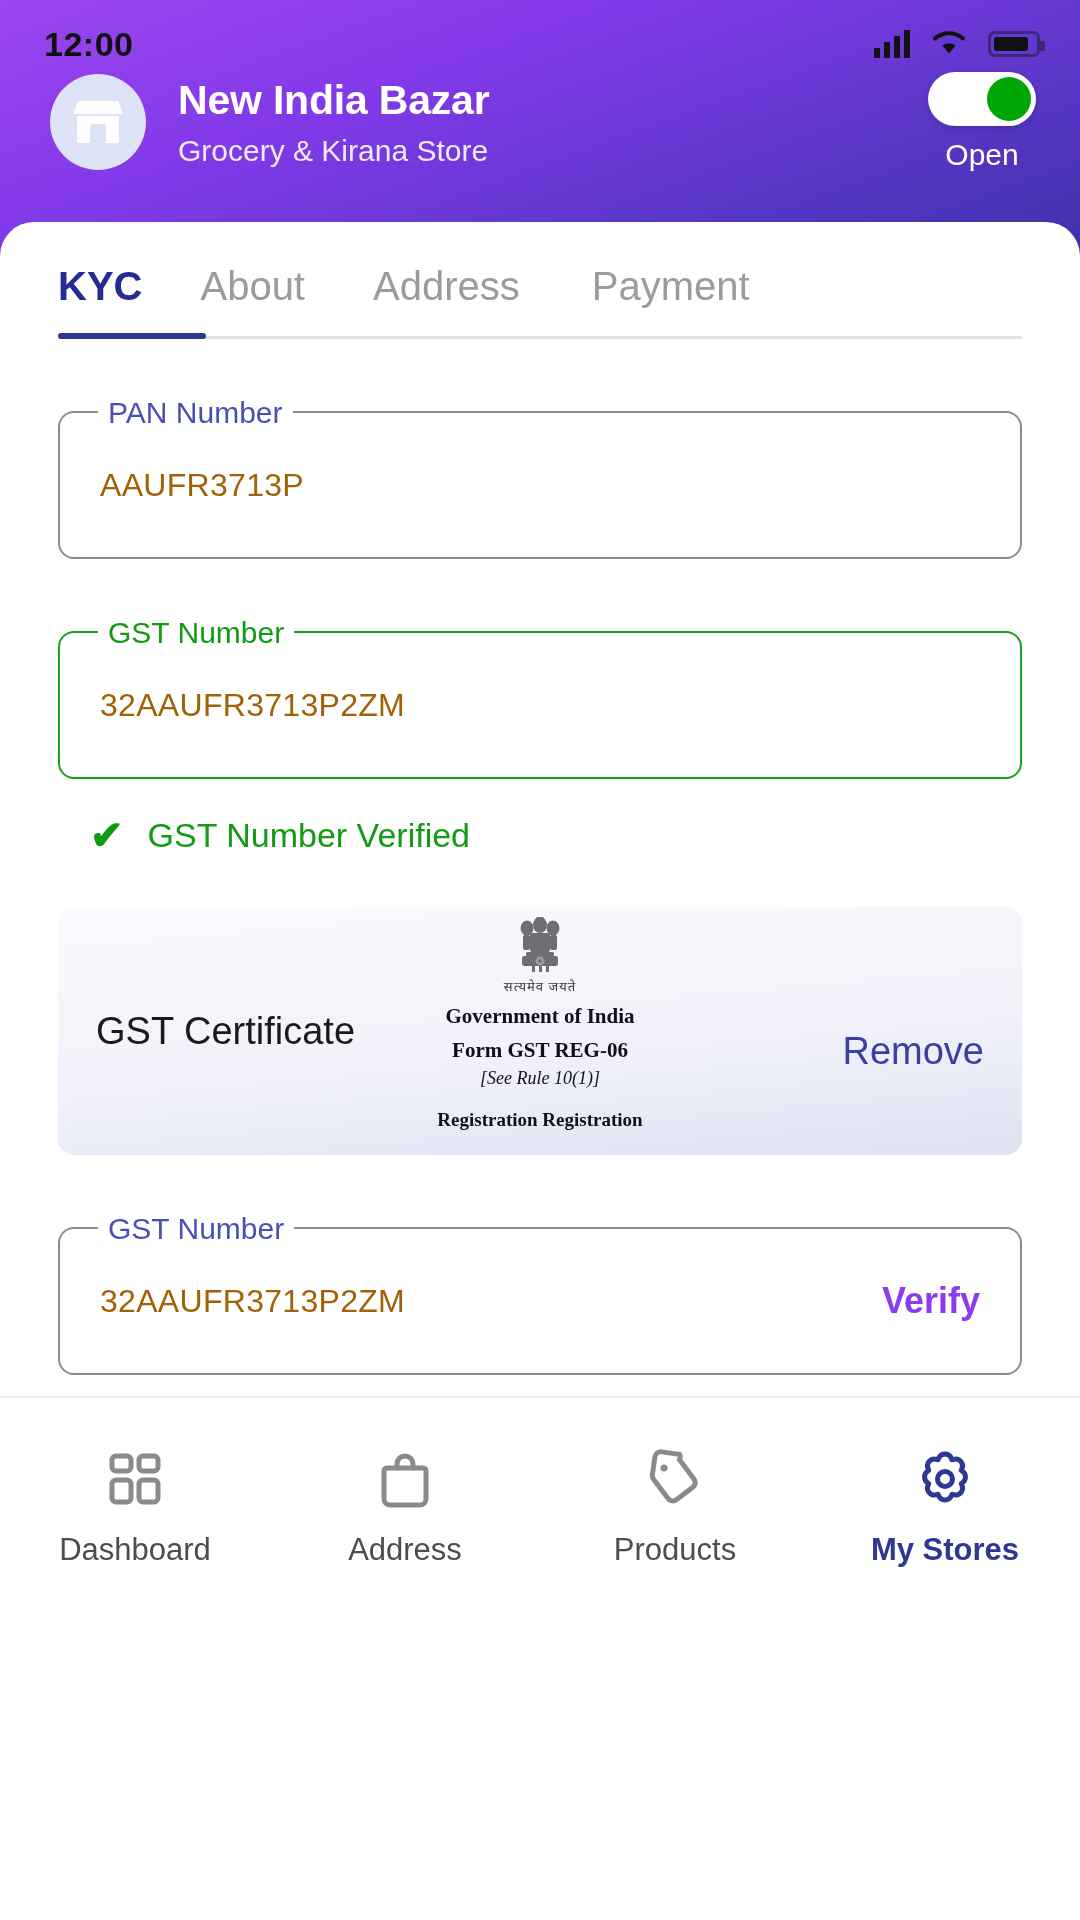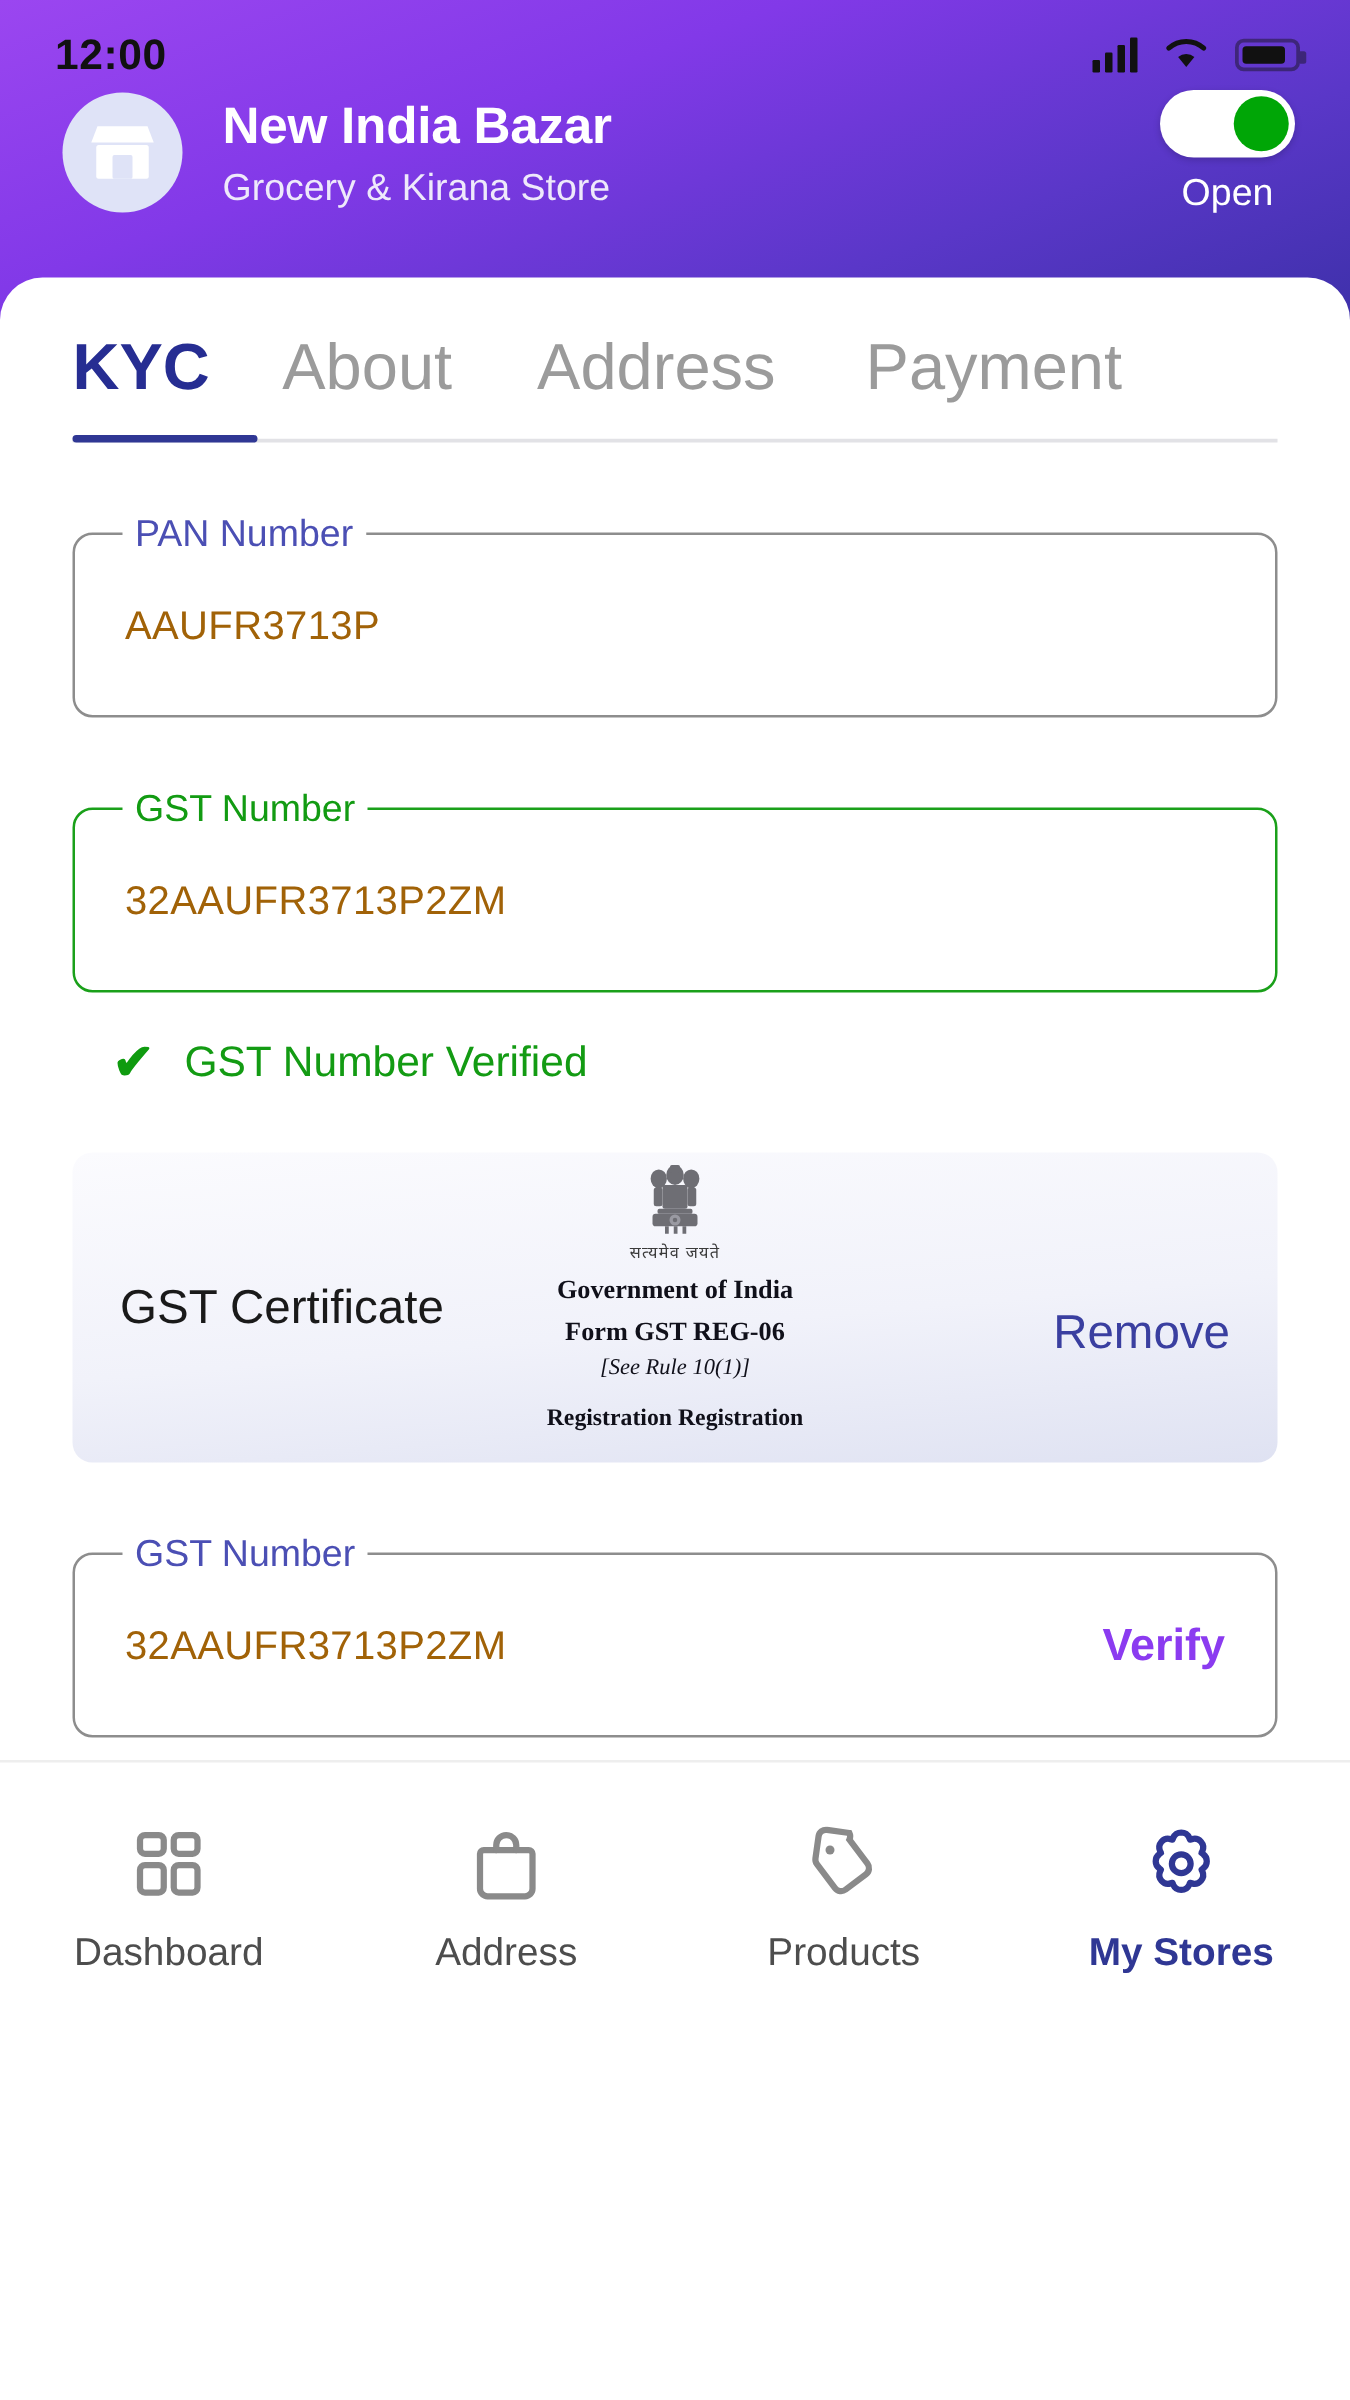--- a/index.html
+++ b/index.html
@@ -129,21 +129,21 @@
     border-radius: 34px 34px 0 0;
   }
 
   .tabs {
     display: flex;
     align-items: flex-end;
     padding: 42px 0 0 0;
     position: relative;
   }
   .tab {
-    font-size: 52px;
+    font-size: 40px;
     color: #9b9b9b;
     padding: 0 0 30px 0;
     white-space: nowrap;
   }
   .tab:nth-child(1) { margin-left: 58px; }
   .tab:nth-child(2) { margin-left: 58px; }
   .tab:nth-child(3) { margin-left: 68px; }
   .tab:nth-child(4) { margin-left: 72px; }
   .tab.active {
     color: #262d92;
@@ -290,21 +290,21 @@
   .partial-card {
     margin-top: 58px;
     height: 120px;
     border-radius: 16px 16px 0 0;
     background: #f2f3fb;
   }
 
   
   .bottomnav {
     position: absolute;
-    left: 0; bottom: 0;
+    left: 0; bottom: 12px;
     width: 1080px;
     height: 512px;
     background: #ffffff;
     border-top: 2px solid #eeeeee;
     display: flex;
     align-items: flex-start;
     padding-top: 48px;
   }
   .navitem {
     flex: 1 1 0;

